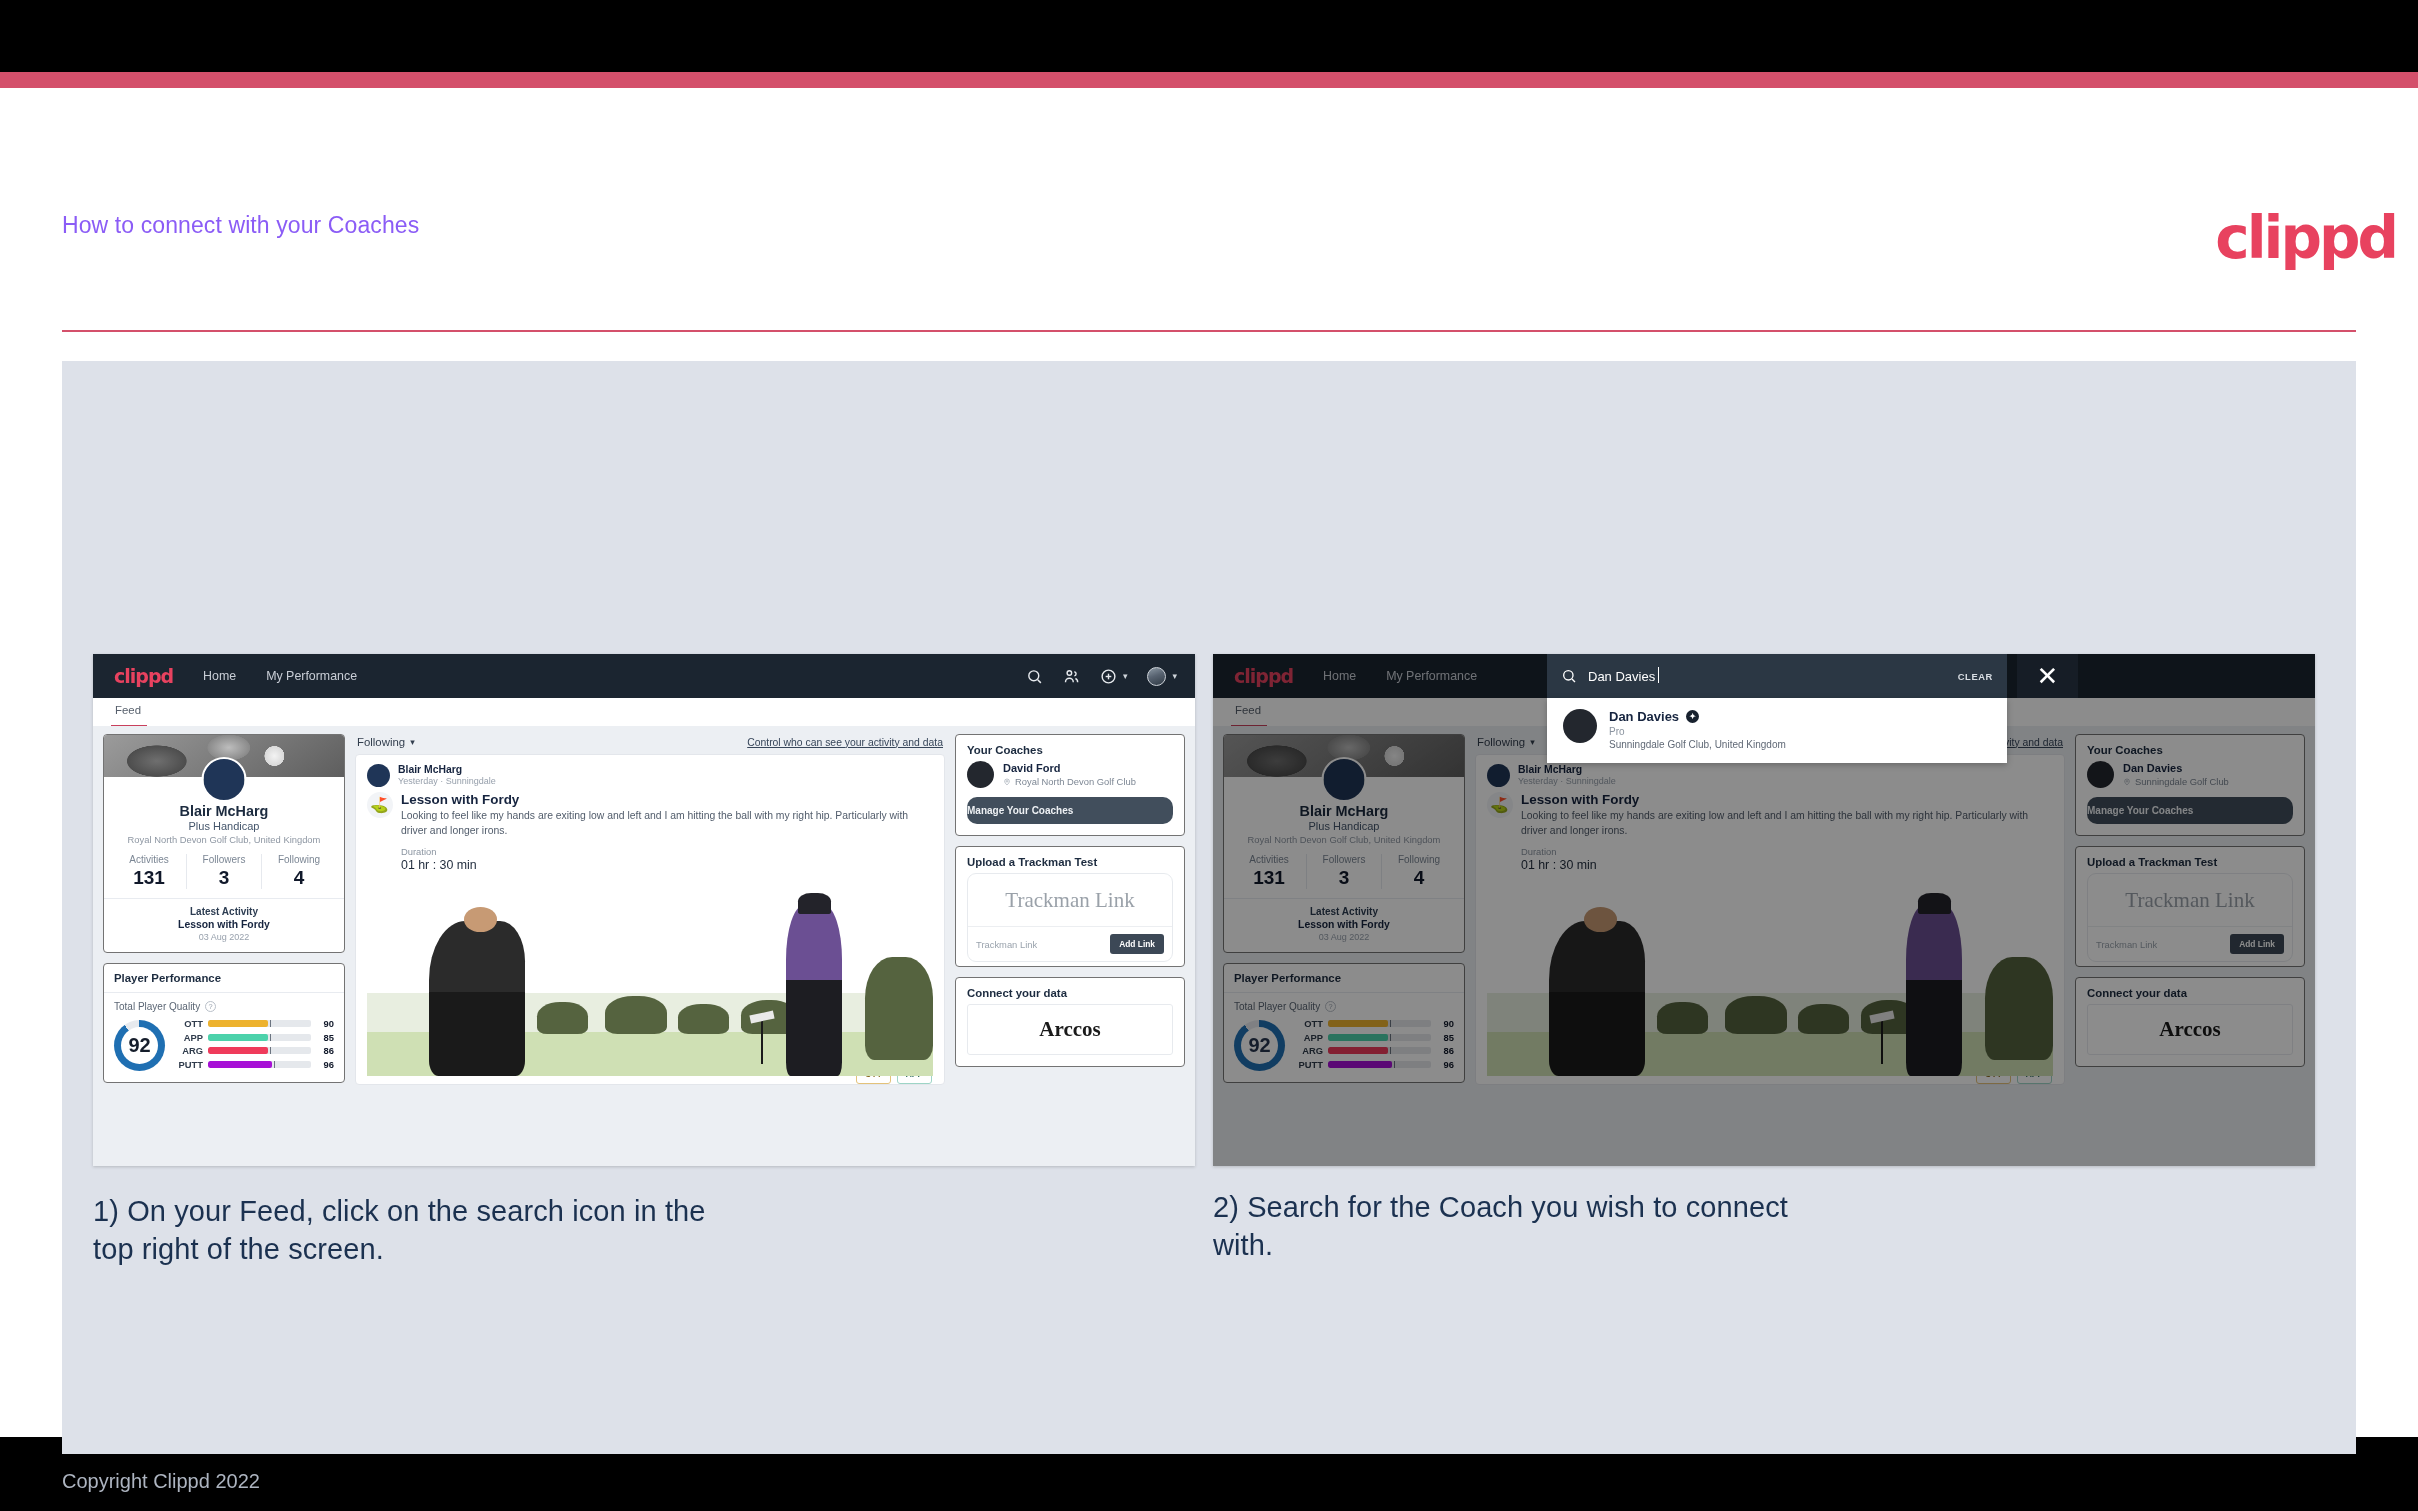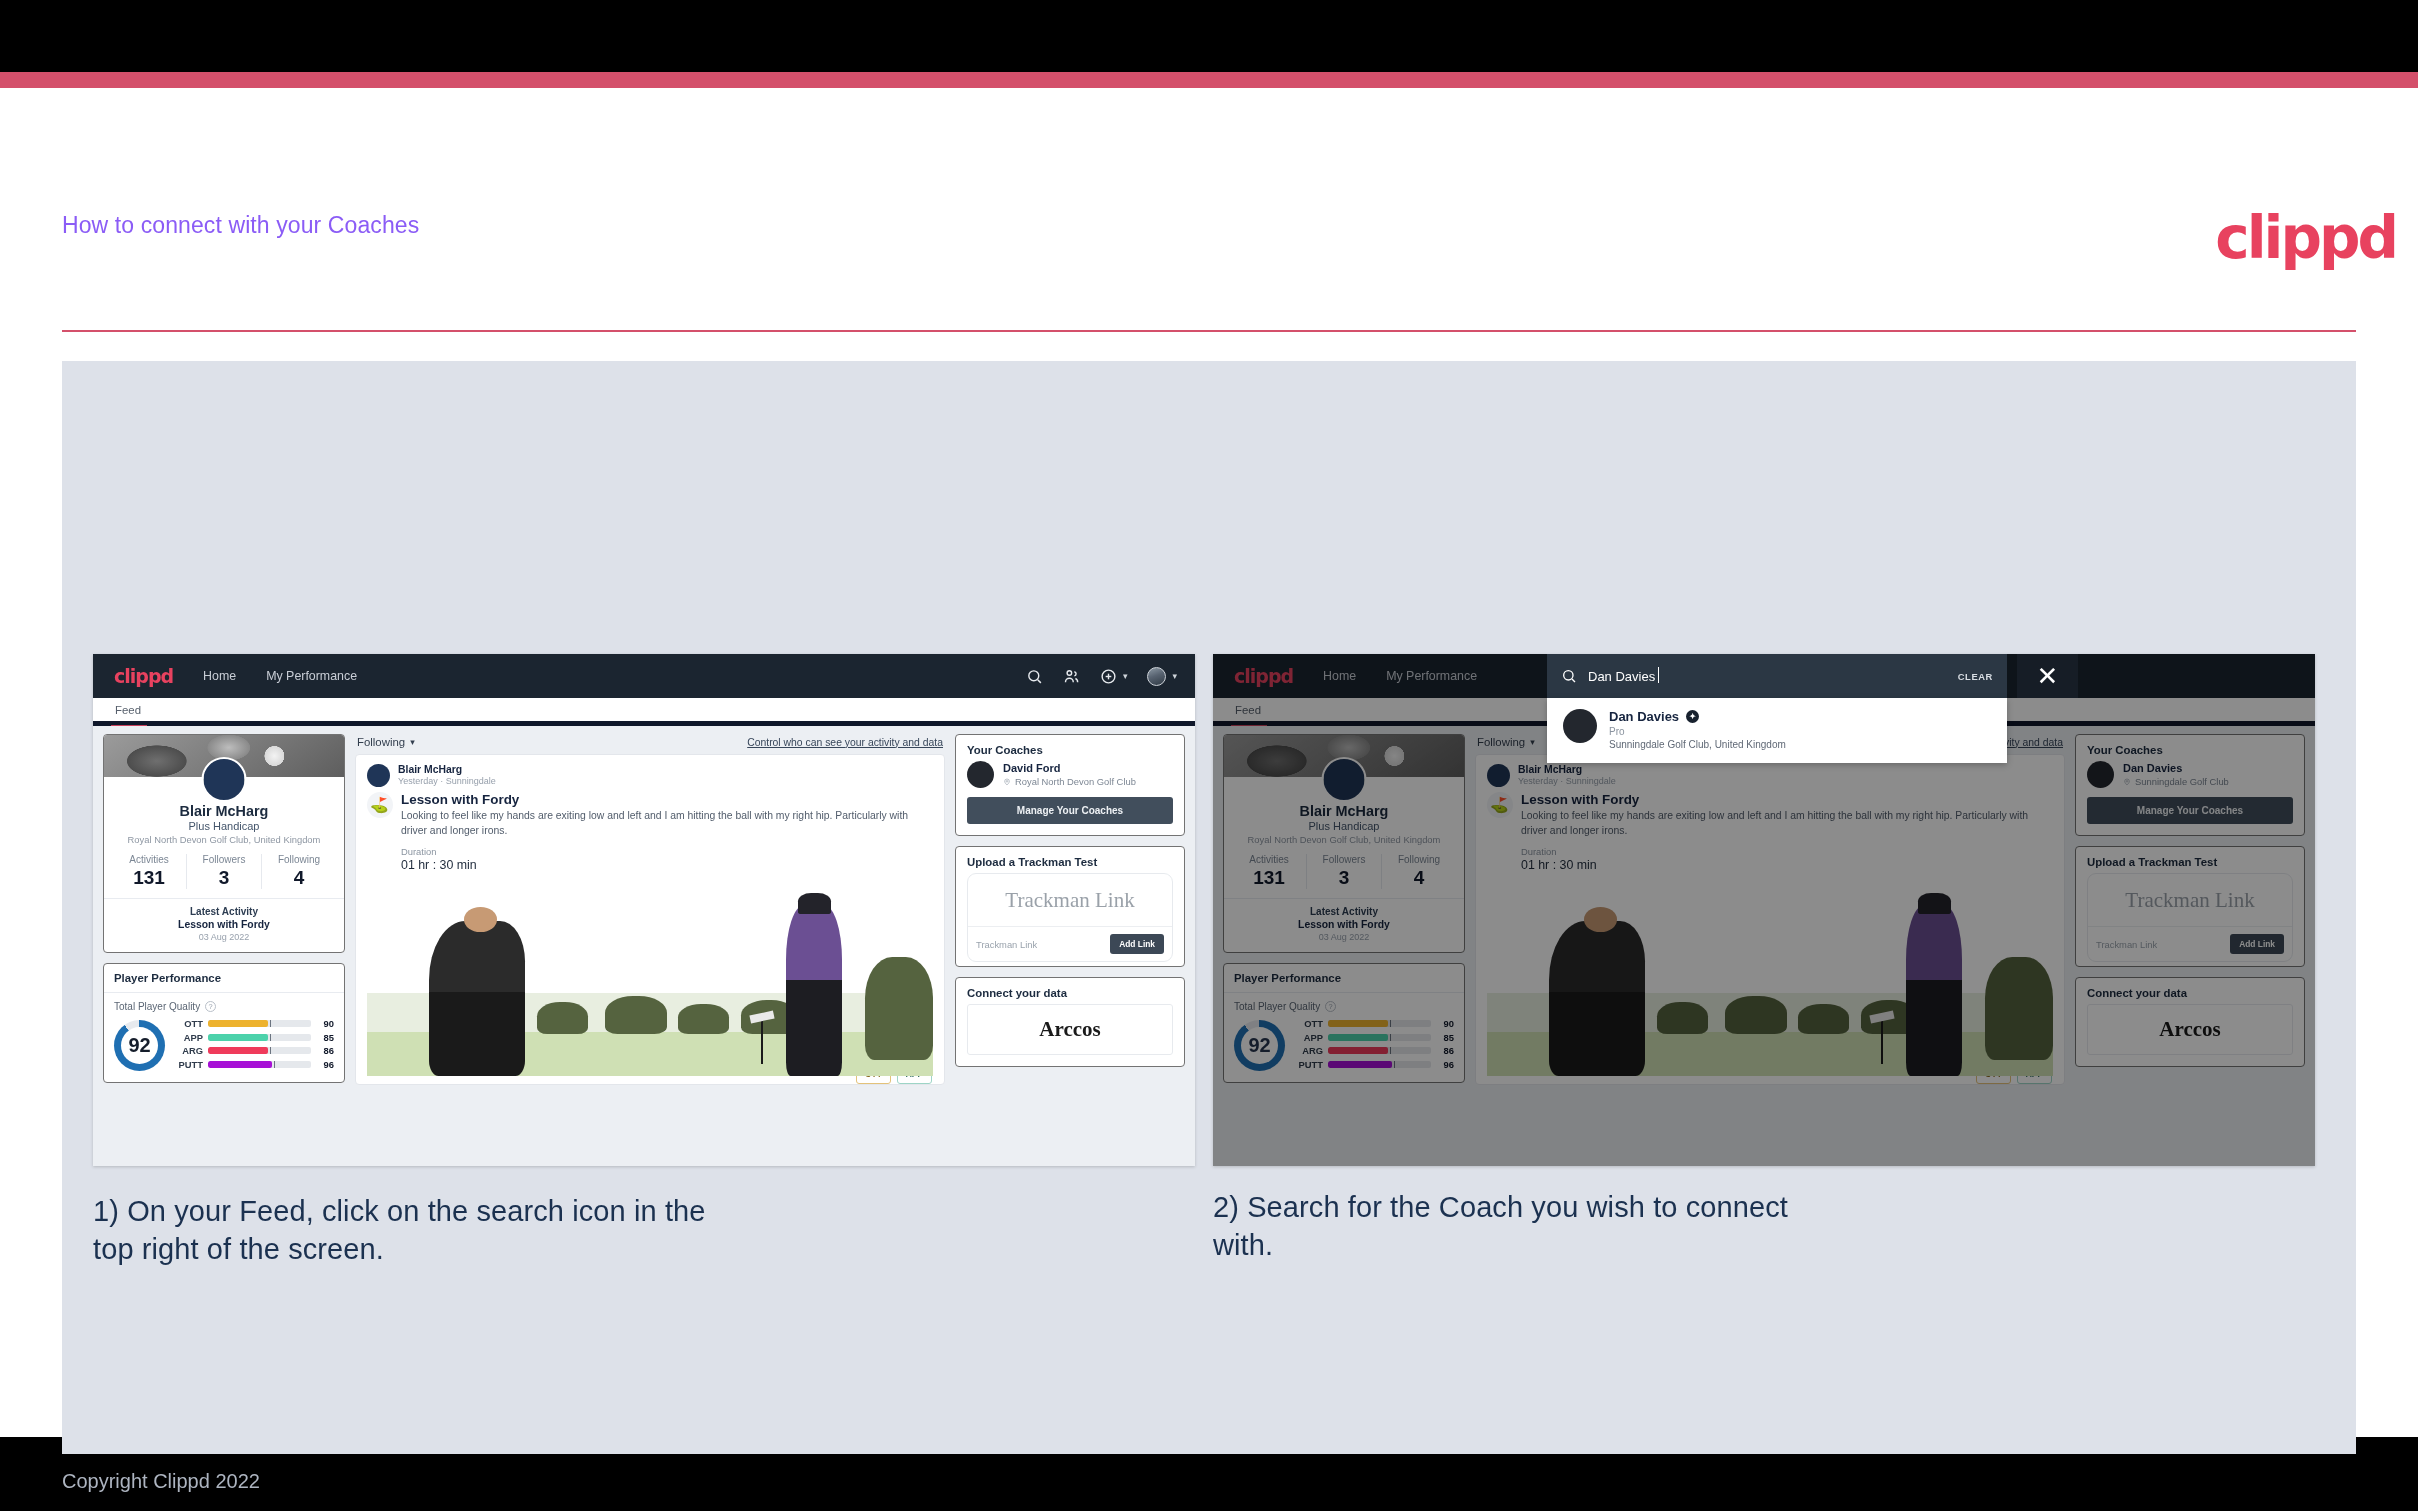--- a/index.html
+++ b/index.html
@@ -68,21 +68,21 @@
   .nav-icn { width:17px; height:17px; color:#e7eaee; display:block; }
   .nav-caret { font-size:9px; color:#cfd4da; margin-left:-14px; }
   .avatar-nav {
     width:19px; height:19px; border-radius:50%;
     background:linear-gradient(160deg,#8d9aa5 0%,#586371 45%,#2f3a44 100%);
     border:1px solid #cfd4da;
   }
 
   .tabbar {
     position:absolute; left:0; top:44px; width:100%; height:29px;
-    background:#fff; border-bottom:6px solid #0f172a;text-align:right;
+    background:#fff; border-bottom:1px solid #0f172a;text-align:right;
   }
   .tab-feed {
     position:absolute; left:22px; top:6px; font-size:11.4px; color:#57606c;
   }
   .tab-underline { position:absolute; left:18px; top:27px; width:36px; height:2.4px; background:#c9405c; }
 
   .app-body {
     position:absolute; left:0; top:72px; width:100%; height:440px;
     background:#eceff3; display:flex; gap:10px; padding:8px 10px 0 10px;
   }
@@ -207,22 +207,22 @@
   .coach-row { display:flex; gap:9px; align-items:center; padding:0 11px 9px; }
   .coach-av {
     width:27px; height:27px; border-radius:50%; flex:0 0 27px;
     background: radial-gradient(circle 4px at 45% 42%, #23272e 0 100%),
                 linear-gradient(#dfe6ea 0 40%, #8b9a4a 40% 100%);
   }
   .coach-nm { font-size:11px; font-weight:700; color:#16243f; }
   .coach-club { font-size:9.4px; color:#7d8794; margin-top:2px; display:flex; align-items:center; gap:4px; }
   .pin { width:8px; height:8px; color:#9aa3af; }
   .btn-dark {
-    display:block; margin:0 11px 11px; padding:8px 0; text-align:center;
-    background:#414e5c; color:#eef1f4; font-size:10px; font-weight:600; border-radius:3px;
+    display:block; margin:0 11px 11px; padding:8px 0; 
+    background:#414e5c; color:#eef1f4; font-size:10px; font-weight:600; border-radius:10px;
   }
   .tm-box { margin:0 11px 4px; border:1px solid #e7eaee; border-radius:9px; }
   .tm-logo {
     height:53px; display:flex; align-items:center; justify-content:center;
     font-family:"Liberation Serif", serif; font-size:21px; color:#9aa1a9; border-bottom:1px solid #eceef1;
   }
   .tm-input { display:flex; align-items:center; justify-content:space-between; padding:7px 8px; }
   .tm-ph { font-size:9.4px; color:#9aa3ad; }
   .btn-add { background:#3c4856; color:#fff; font-size:8.4px; font-weight:700; padding:5px 9px; border-radius:3px; }
   .arccos {

